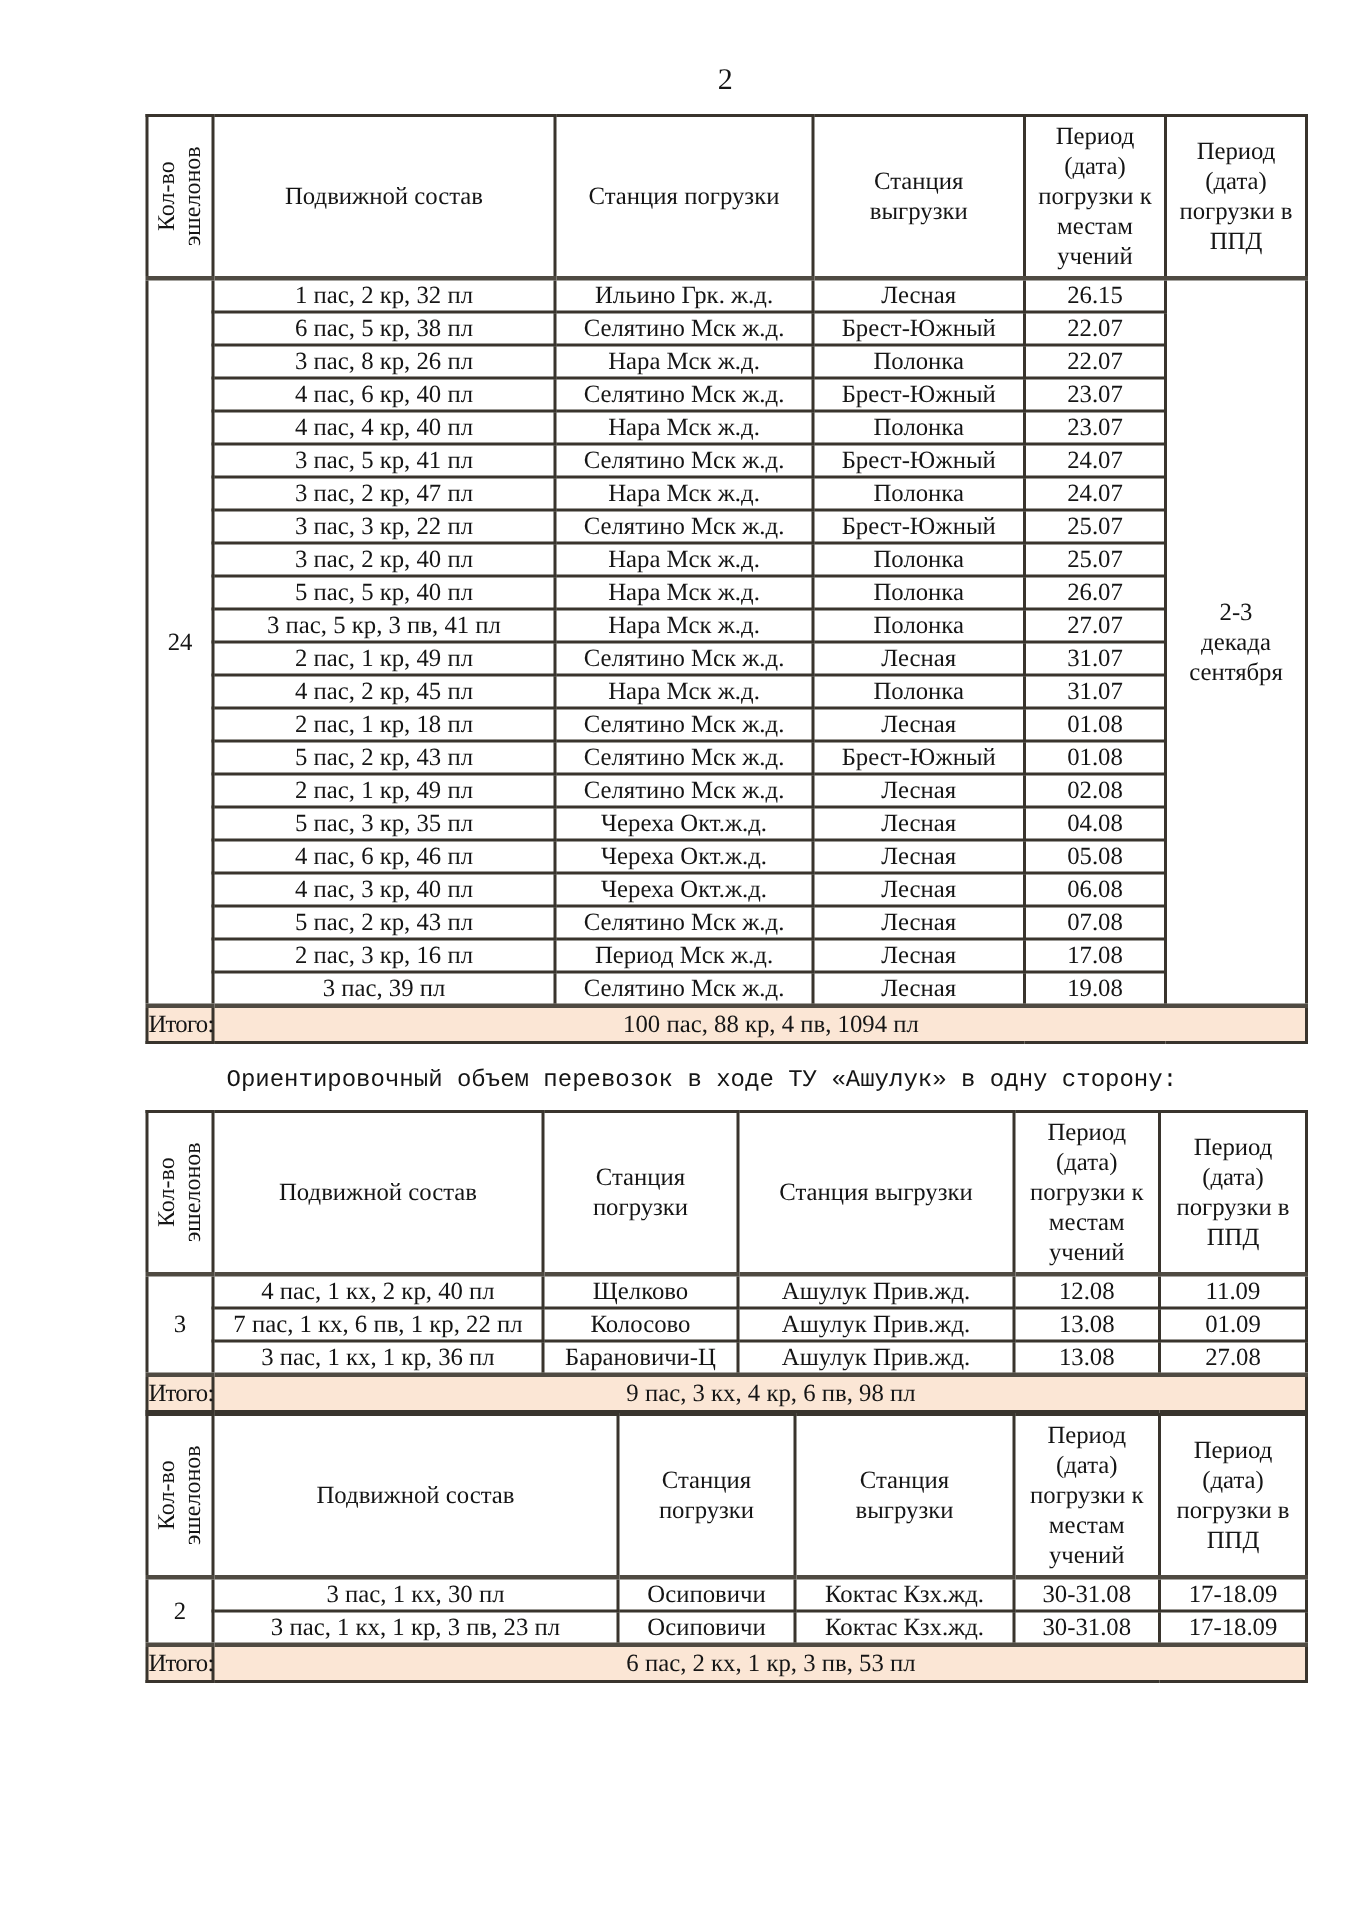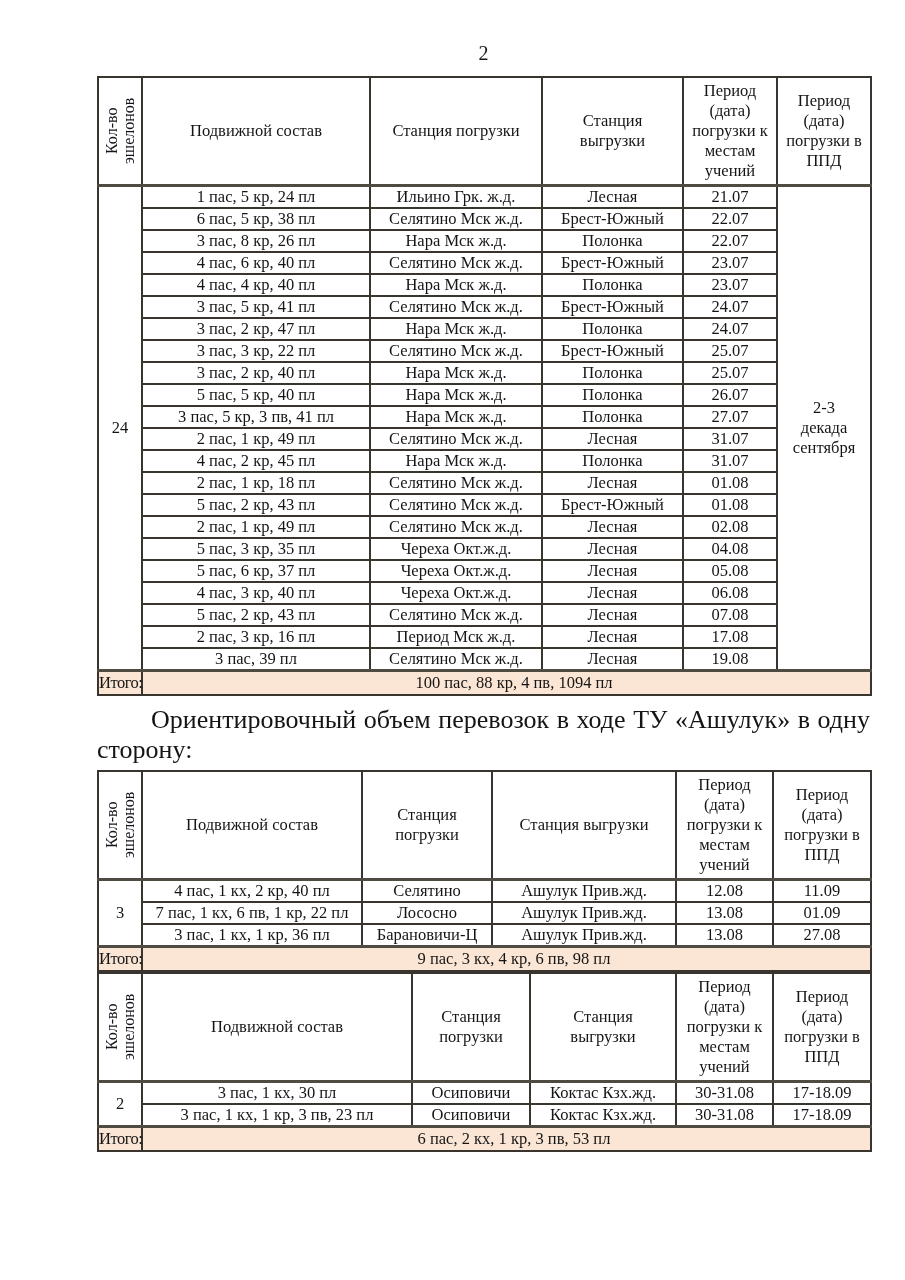--- a/index.html
+++ b/index.html
@@ -68,25 +68,26 @@
     letter-spacing:-0.5px;
     overflow:visible;
     white-space:nowrap;
   }
   .total-value{
     text-align:left;
     padding-left:16px;
   }
   .para{
     width:773px;
-    font-size:26px;
+    font-size:16px;
     line-height:30px;
     text-align:justify;
     text-indent:54px;
     margin:9px 0 5px 0;
+    font-family:Liberation Mono, monospace;
   }
 </style>
 </head>
 <body>
 
 <div class="page">
 
   <div class="page-number">2</div>
 
   <table class="doc-table">
@@ -114,24 +115,24 @@
             <div class="hdr" style="width: 80px;">Период (дата) погрузки к местам учений</div>
           </th>
           <th>
             <div class="hdr" style="width: 80px;">Период (дата) погрузки в ППД</div>
           </th>
         </tr>
       </thead>
       <tbody>
         <tr>
           <td rowspan="22">24</td>
-          <td>1 пас, 5 кр, 24 пл</td>
+          <td>1 пас, 2 кр, 32 пл</td>
           <td>Ильино Грк. ж.д.</td>
           <td>Лесная</td>
-          <td>21.07</td>
+          <td>26.15</td>
           <td rowspan="22">
             <div style="width: 70px; margin: 0px auto;">2-3 декада сентября</div>
           </td>
         </tr>
         <tr>
           <td>6 пас, 5 кр, 38 пл</td>
           <td>Селятино Мск ж.д.</td>
           <td>Брест-Южный</td>
           <td>22.07</td>
         </tr>
@@ -219,21 +220,21 @@
           <td>Лесная</td>
           <td>02.08</td>
         </tr>
         <tr>
           <td>5 пас, 3 кр, 35 пл</td>
           <td>Череха Окт.ж.д.</td>
           <td>Лесная</td>
           <td>04.08</td>
         </tr>
         <tr>
-          <td>5 пас, 6 кр, 37 пл</td>
+          <td>4 пас, 6 кр, 46 пл</td>
           <td>Череха Окт.ж.д.</td>
           <td>Лесная</td>
           <td>05.08</td>
         </tr>
         <tr>
           <td>4 пас, 3 кр, 40 пл</td>
           <td>Череха Окт.ж.д.</td>
           <td>Лесная</td>
           <td>06.08</td>
         </tr>
@@ -292,28 +293,28 @@
           </th>
           <th>
             <div class="hdr" style="width: 80px;">Период (дата) погрузки в ППД</div>
           </th>
         </tr>
       </thead>
       <tbody>
         <tr>
           <td rowspan="3">3</td>
           <td>4 пас, 1 кх, 2 кр, 40 пл</td>
-          <td>Селятино</td>
+          <td>Щелково</td>
           <td>Ашулук Прив.жд.</td>
           <td>12.08</td>
           <td>11.09</td>
         </tr>
         <tr>
           <td>7 пас, 1 кх, 6 пв, 1 кр, 22 пл</td>
-          <td>Лососно</td>
+          <td>Колосово</td>
           <td>Ашулук Прив.жд.</td>
           <td>13.08</td>
           <td>01.09</td>
         </tr>
         <tr>
           <td>3 пас, 1 кх, 1 кр, 36 пл</td>
           <td>Барановичи-Ц</td>
           <td>Ашулук Прив.жд.</td>
           <td>13.08</td>
           <td>27.08</td>

